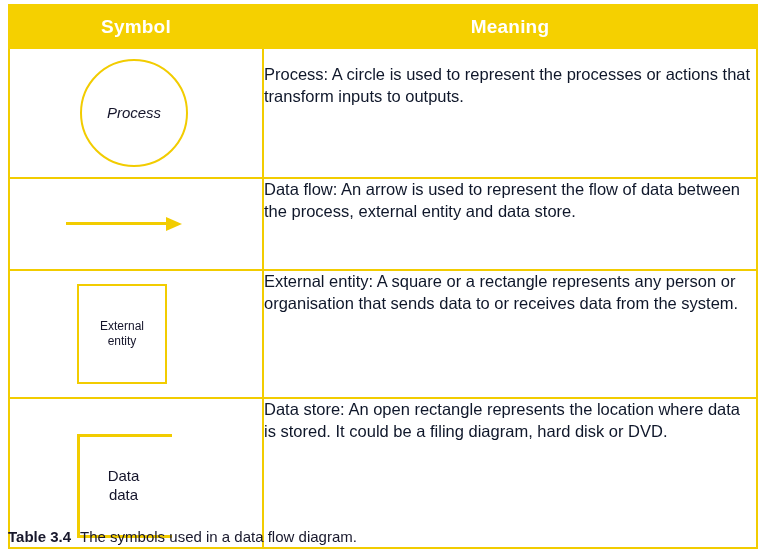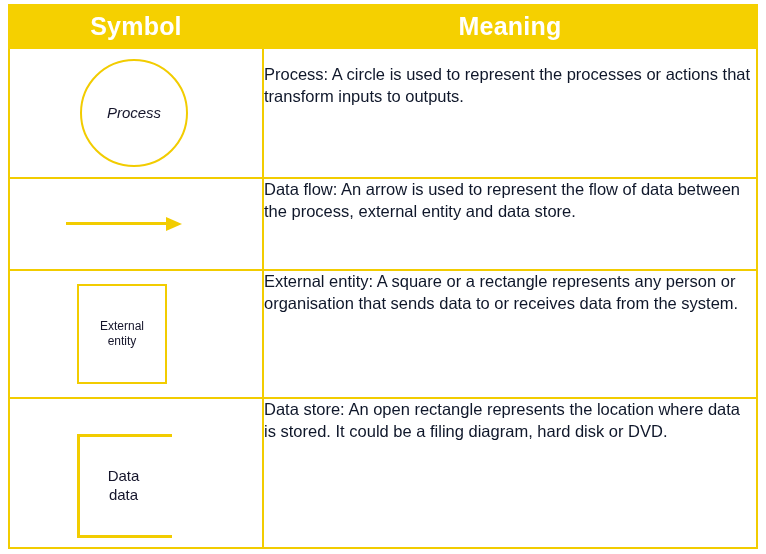--- a/index.html
+++ b/index.html
@@ -36,21 +36,21 @@
   .symbol-table td {
     border: 2px solid #F2CC00;
     padding: 0;
     vertical-align: top;
   }
 
   .symbol-table thead th {
     background: #F5D000;
     border-color: #F5D000;
     color: #ffffff;
-    font-size: 25px;
+    font-size: 19px;
     font-weight: bold;
     letter-spacing: 0.2px;
     text-align: center;
     height: 41px;
     vertical-align: middle;
   }
 
   .col-symbol { width: 254px; }
   .col-meaning { width: 494px; }
 
@@ -240,14 +240,17 @@
               </span>
             </div>
           </div>
         </td>
         <td class="meaning-cell">Data store: An open rectangle represents the location where data is stored. It could be a filing diagram, hard disk or DVD.</td>
       </tr>
 
     </tbody>
   </table>
 
+  <div class="caption">
+    <span class="cap-label">Table 3.4</span><span class="cap-text">The symbols used in a data flow diagram.</span>
+  </div>
 
 </div>
 
 </body></html>

